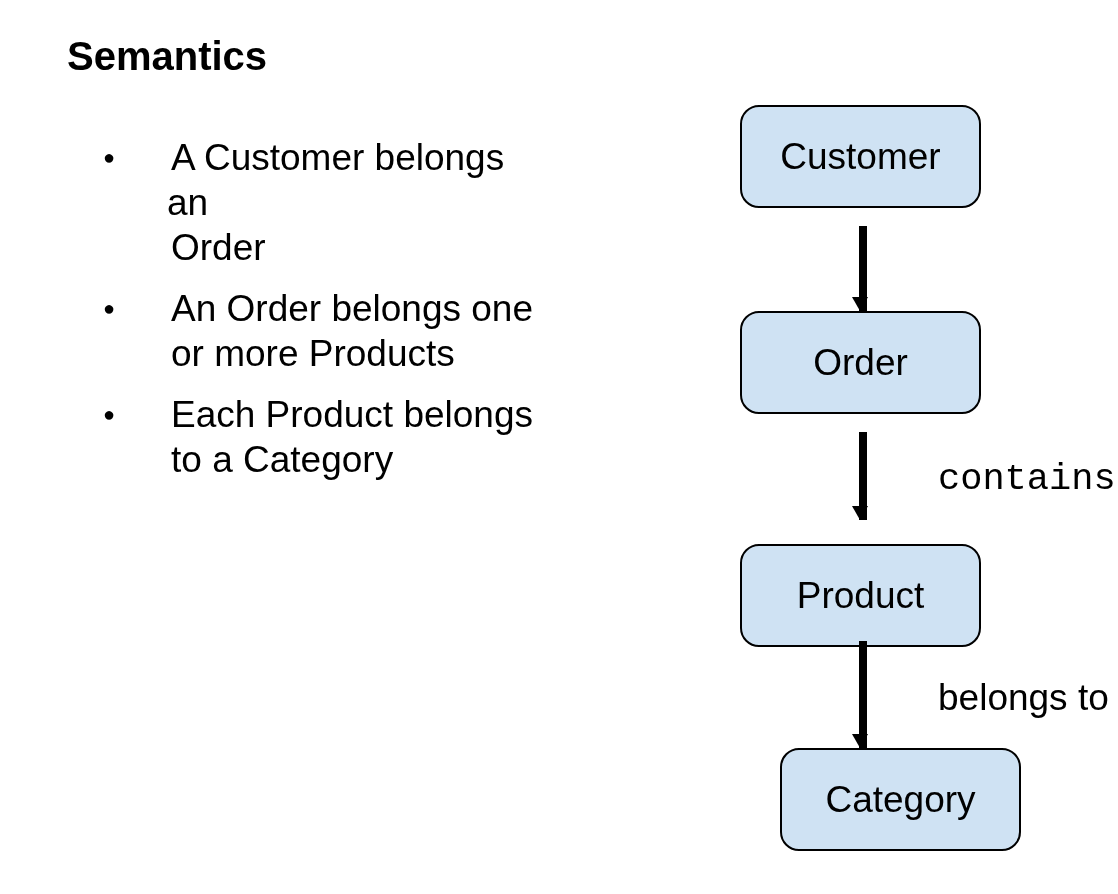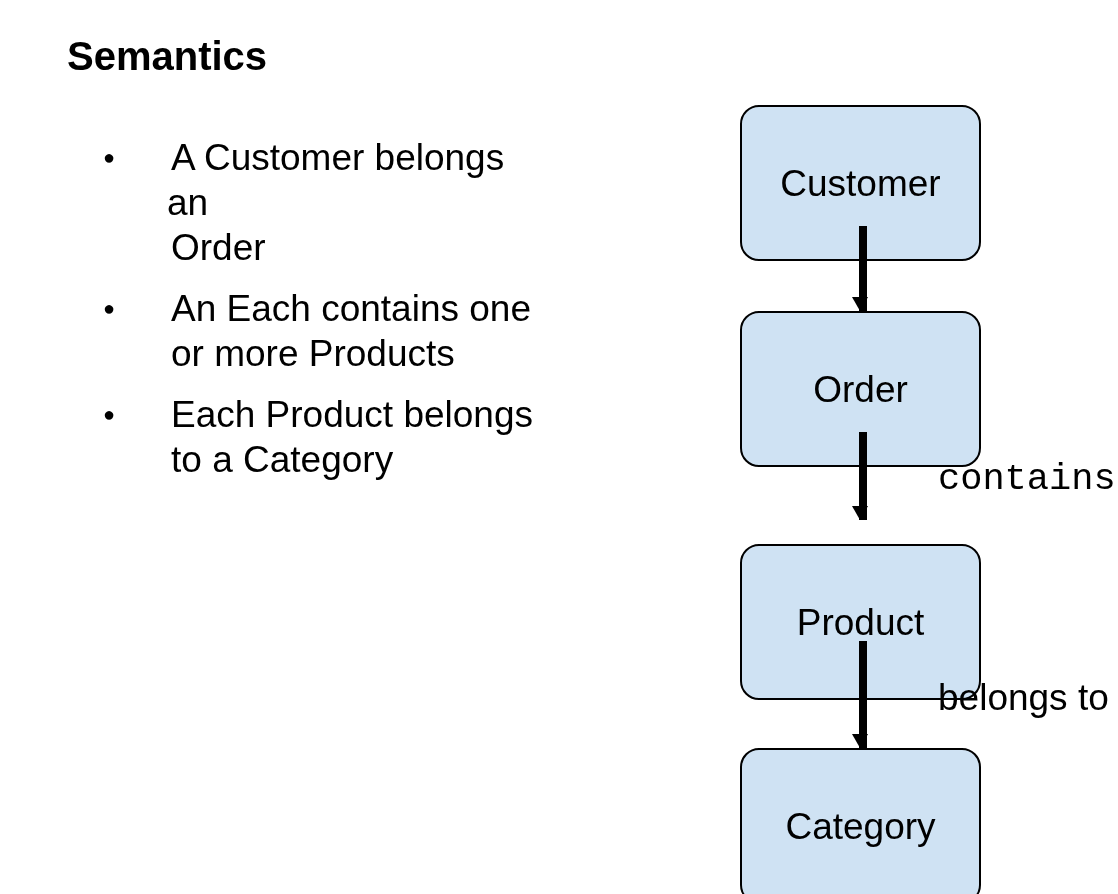--- a/index.html
+++ b/index.html
@@ -42,33 +42,33 @@
     font-size: 37px;
     line-height: 45px;
     letter-spacing: 0px;
   }
 
   
   .node {
     position: absolute;
     left: 732px;
     width: 241px;
-    height: 156px;
+    height: 103px;
     background: #cfe2f3;
     border: 2px solid #000000;
     border-radius: 19px;
     display: flex;
     align-items: center;
     justify-content: center;
   }
   .node-label { font-size: 37px; line-height: 45px; }
   .node-customer { top: 97px; }
   .node-order    { top: 303px; }
   .node-product  { top: 536px; }
-  .node-category { top: 740px; }
+  .node-category { top: 740px; margin-left: 40px; }
 
   
   .arrow {
     position: absolute;
     left: 851px;
     width: 2px;
     background: #000000;
   }
   .arrow::after {
     content: "";
@@ -108,21 +108,21 @@
     <div class="bullet-item">
       <span class="bullet-dot">●</span>
       <span class="bullet-text">
         <span>A Customer belongs an</span><br>
         <span>Order</span>
       </span>
     </div>
     <div class="bullet-item">
       <span class="bullet-dot">●</span>
       <span class="bullet-text">
-        <span>An Each contains one</span><br>
+        <span>An Order belongs one</span><br>
         <span>or more Products</span>
       </span>
     </div>
     <div class="bullet-item">
       <span class="bullet-dot">●</span>
       <span class="bullet-text">
         <span>Each Product belongs</span><br>
         <span>to a Category</span>
       </span>
     </div>

